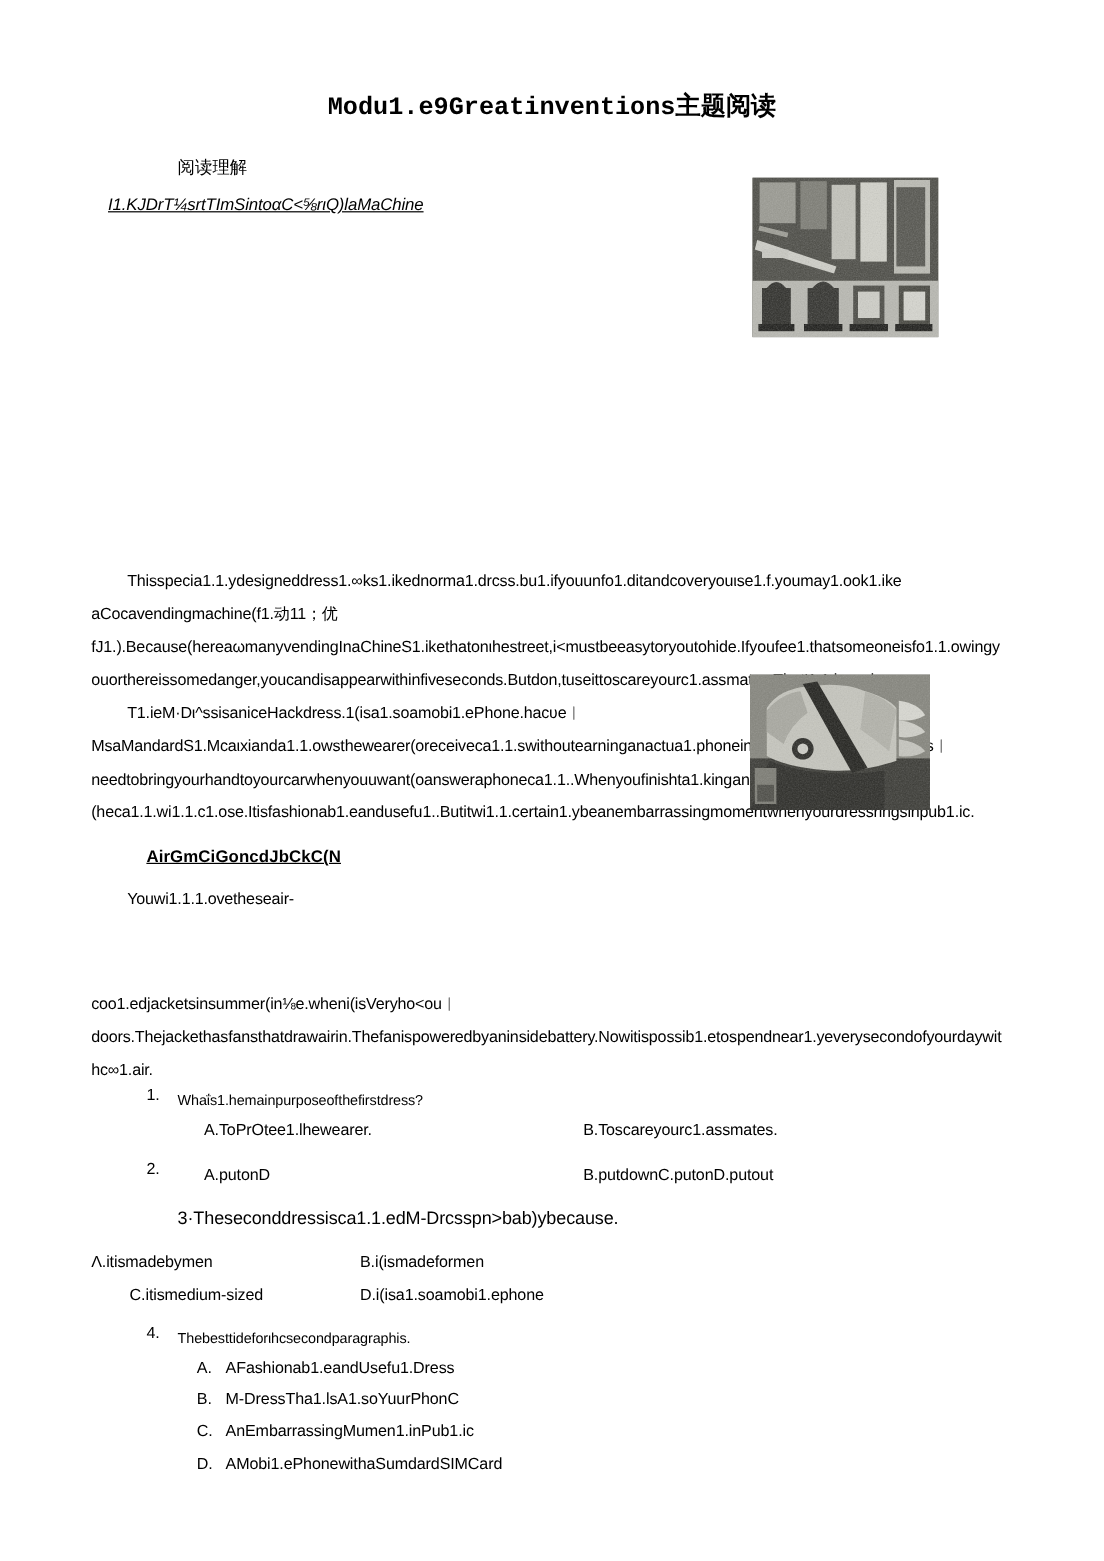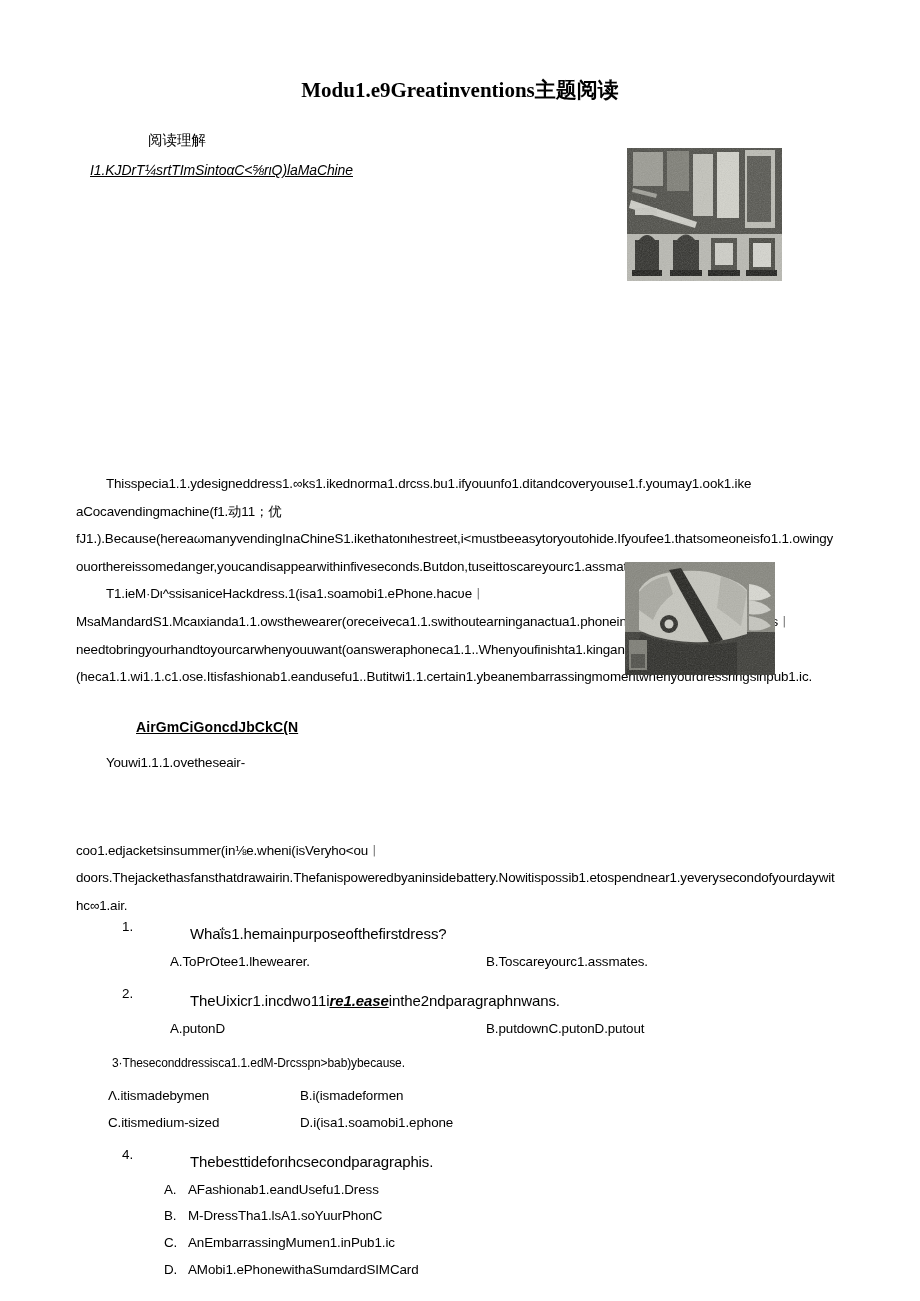--- a/index.html
+++ b/index.html
@@ -20,21 +20,21 @@
     position: relative;
     width: 920px;
     height: 1301px;
     box-sizing: border-box;
     padding: 0;
   }
 
   
   .doc-title {
     text-align: center;
-    font-family: Liberation Serif, serif;
+    font-family: Liberation Mono, monospace;
     font-weight: bold;
     font-size: 21px;
     letter-spacing: 0px;
     margin: 0;
     padding: 78px 0 0 0;
     line-height: 1.2;
   }
 
   
   .section-label {
@@ -84,21 +84,21 @@
   }
 
   #photo-1 { left: 627px; top: 148px; width: 155px; height: 133px; }
   #photo-2 { left: 625px; top: 562px; width: 150px; height: 113px; }
 
   
   .passage-heading-2 {
     font-weight: bold;
     font-size: 14px;
     text-decoration: underline;
-    margin: 14px;
+    margin: 0;
     padding: 0 0 0 122px;
     letter-spacing: 0.1px;
   }
 
   
   ol.questions {
     list-style: none;
     margin: 0;
     padding: 0 70px 0 0;
   }
@@ -107,24 +107,23 @@
     margin: 0;
     padding: 0 0 0 148px;
   }
   .q-num {
     position: absolute;
     left: 122px;
     top: 0;
     font-size: 13.4px;
   }
   .q-stem {
-    font-size: 15px;
+    font-size: 12px;
     line-height: 2.0;
     letter-spacing: -0.1px;
-    margin-left: 42px;
   }
   .q-stem .em {
     font-style: italic;
     font-weight: bold;
     text-decoration: underline;
   }
 
   .opts-row {
     position: relative;
     font-size: 13.4px;
@@ -144,24 +143,25 @@
     line-height: 2.0;
     padding-left: 40px;
     letter-spacing: -0.1px;
   }
   .opts-lettered .ltr {
     position: absolute;
     left: 16px;
     top: 0;
   }
   .q3-line {
-    font-size: 12px;
+    font-size: 15px;
     line-height: 2.0;
     padding: 0 0 0 112px;
     letter-spacing: -0.1px;
+    margin-left: 36px;
   }
 </style>
 </head>
 <body>
 
 <div class="page">
 
   <h1 class="doc-title">Modu1.e9Greatinventions主题阅读</h1>
 
   <div class="section-label">阅读理解</div>
@@ -268,30 +268,29 @@
       <span class="q-num">1.</span>
       <div class="q-stem">Whaΐs1.hemainpurposeofthefirstdress?</div>
       <div class="opts-row">
         <span>A.ToPrOtee1.lhewearer.</span>
         <span class="col2">B.Toscareyourc1.assmates.</span>
       </div>
     </li>
 
     <li class="question" style="margin-top:10px">
       <span class="q-num">2.</span>
-      <div class="q-stem" id="q2stem">TheUixicr1.incdwo11i<span class="em">re1.ease</span>inthe2ndparagraphnwans.</div>
       <div class="opts-row">
         <span>A.putonD</span>
         <span class="col2">B.putdownC.putonD.putout</span>
       </div>
     </li>
 
     <li class="question" style="padding-left:0;margin-top:8px">
       <div class="q3-line" id="q3stem">3·Theseconddressisca1.1.edM-Drcsspn&gt;bab)ybecause.</div>
-      <div class="opts-row" style="padding-left:108px;margin-top:8px">
+      <div class="opts-row" style="padding-left:76px;margin-top:8px">
         <span>Λ.itismadebymen</span>
         <span class="col2" style="left:300px">B.i(ismadeformen</span>
       </div>
       <div class="opts-row" style="padding-left:108px">
         <span>C.itismedium-sized</span>
         <span class="col2" style="left:300px">D.i(isa1.soamobi1.ephone</span>
       </div>
     </li>
 
     <li class="question" style="margin-top:10px">

